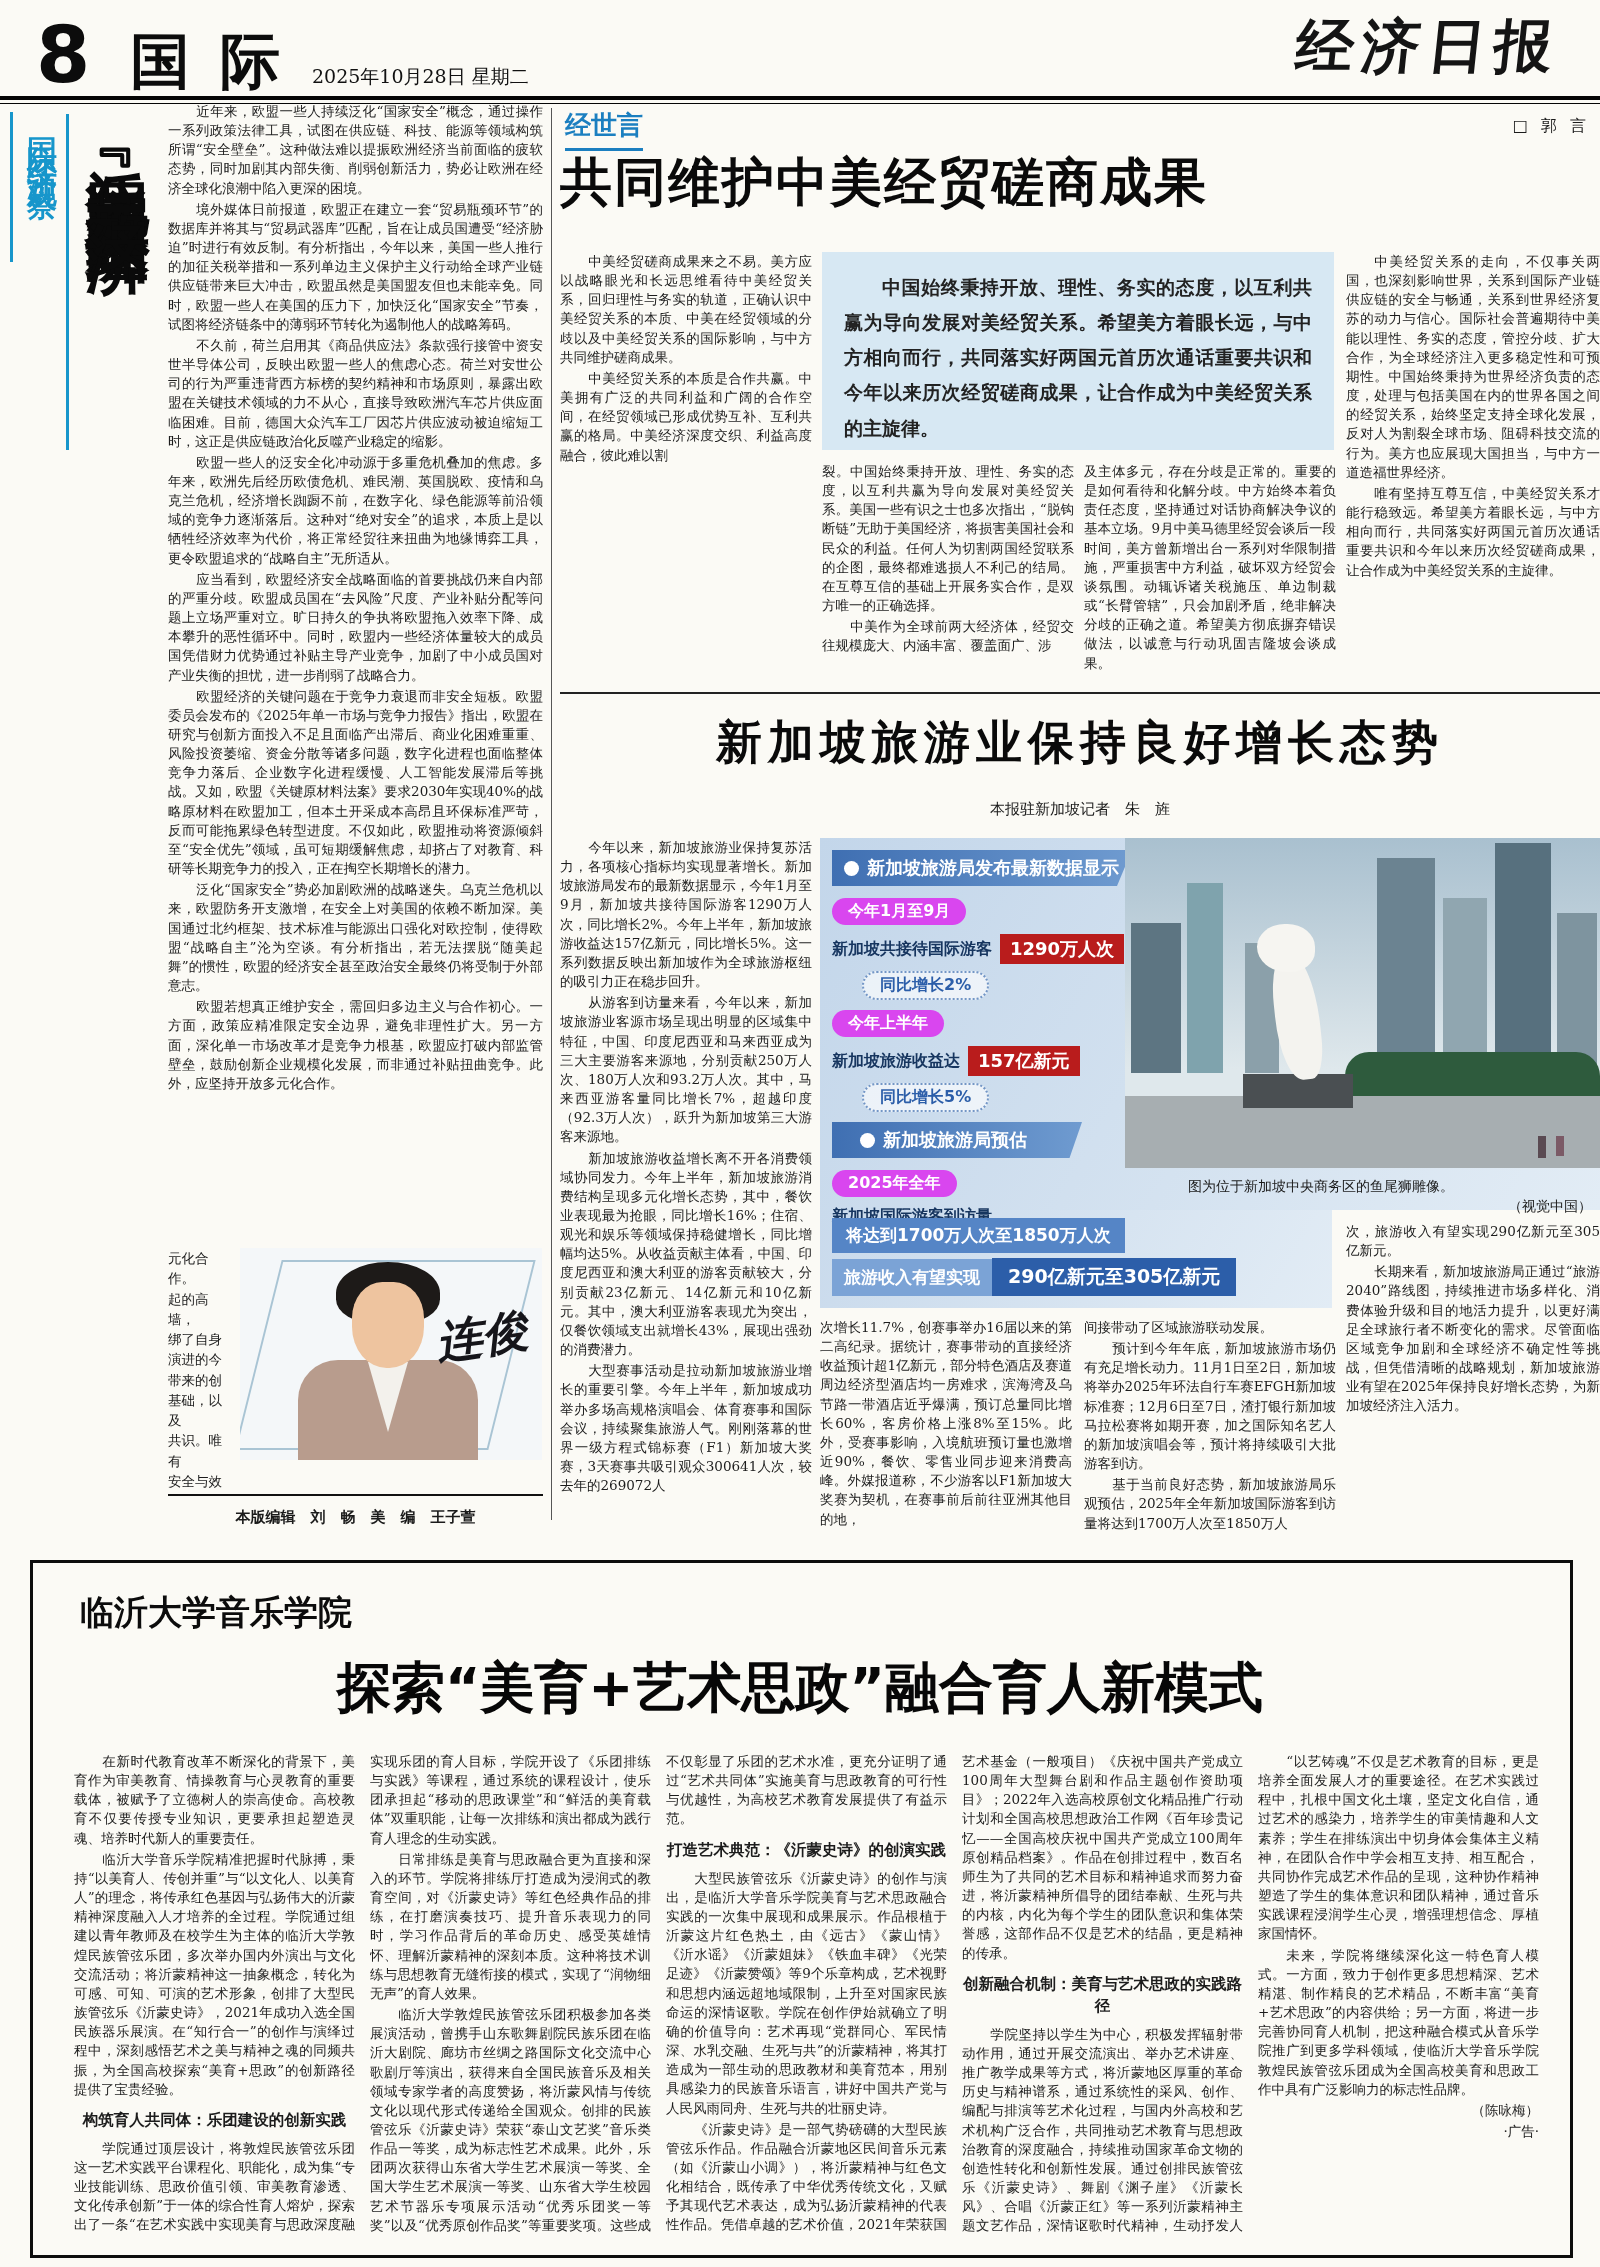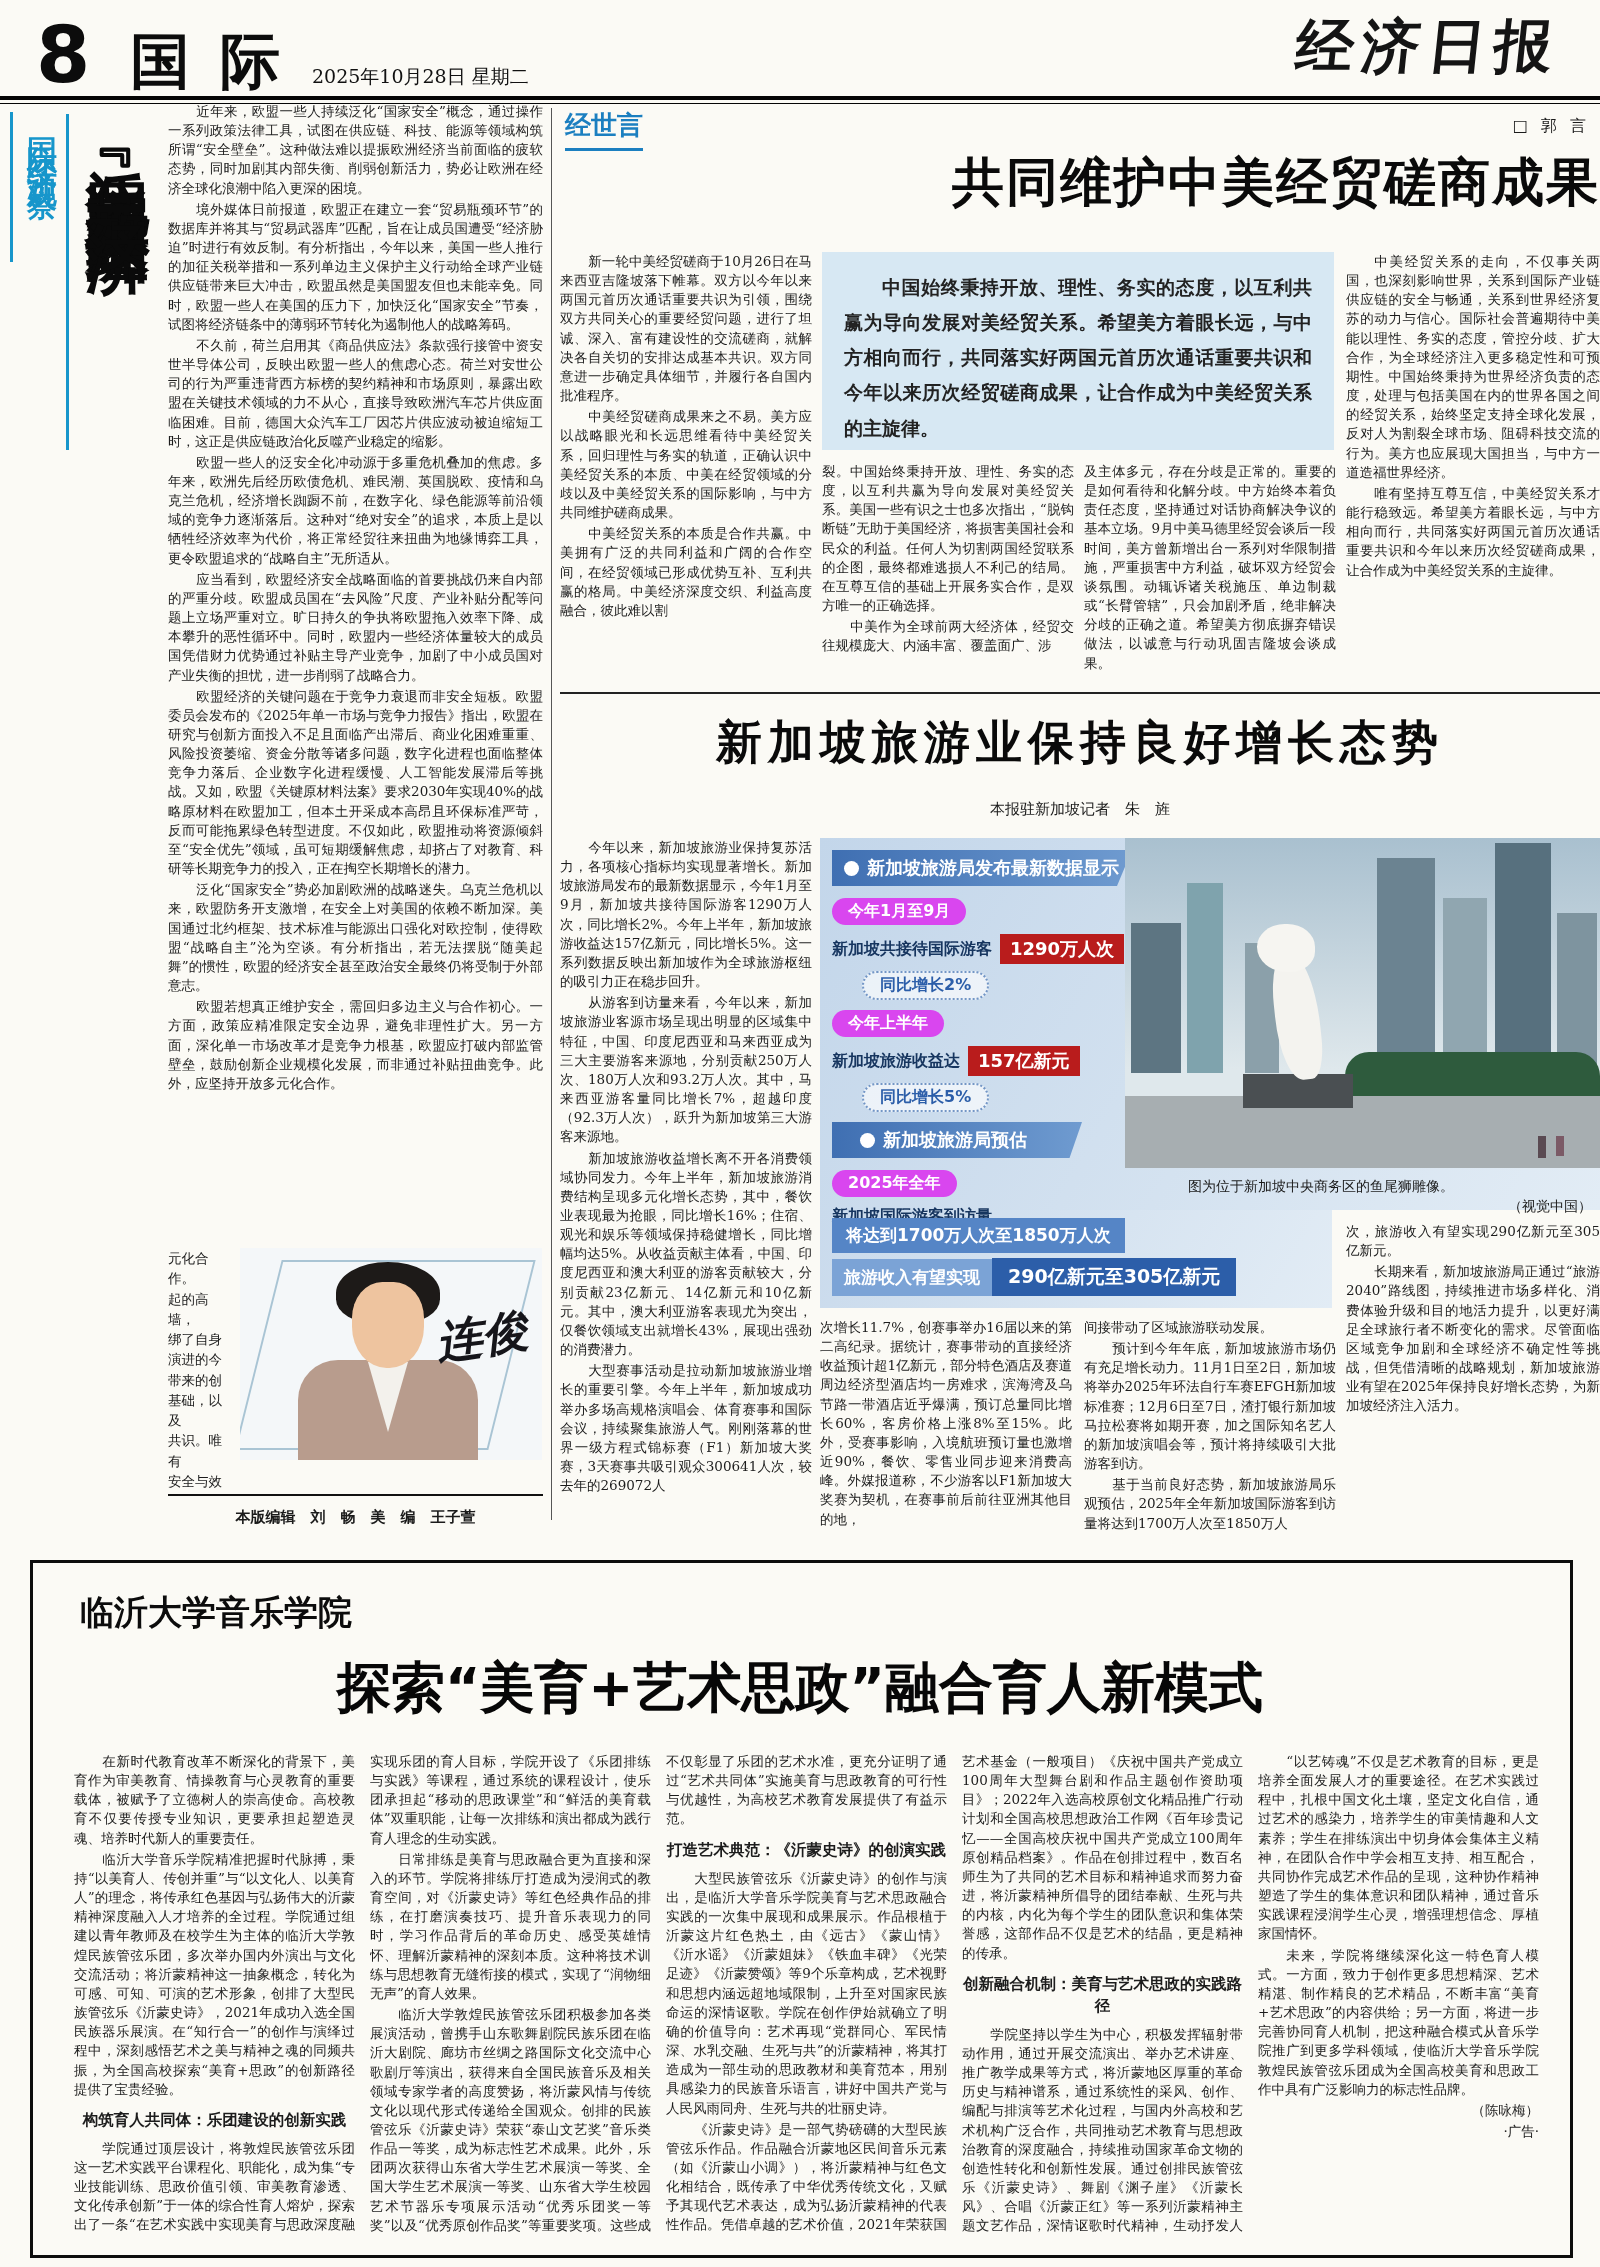--- a/index.html
+++ b/index.html
@@ -49,21 +49,21 @@
            clip-path:polygon(0 0,100% 0,50% 100%);}
   .p-sig{position:absolute;right:14px;top:58px;font:700 italic 46px "DejaVu Serif","Liberation Serif",serif;
          color:#15151a;transform:rotate(-8deg);}
   .editors{left:168px;top:1494px;width:375px;border-top:2px solid #111;padding-top:12px;
            text-align:center;font-weight:700;font-size:15px;}
 
   
   .jsy-label{left:565px;top:108px;font-weight:700;font-size:26px;color:#1b7fc0;
              border-bottom:3px solid #1b7fc0;padding-bottom:5px;}
   .jsy-author{left:1400px;top:116px;width:190px;text-align:right;font-size:16px;letter-spacing:4px;}
-  .jsy-title{left:560px;top:148px;width:1040px;text-align:right;
+  .jsy-title{left:560px;top:148px;width:1040px;text-align:left;
              font:900 52px "DejaVu Sans","Liberation Sans",sans-serif;letter-spacing:2px;color:#0a0a0a;}
   .hl-box{left:822px;top:252px;width:512px;height:198px;background:#d7e8f3;}
   .hl-text{padding:18px 22px;font:700 19px "DejaVu Sans","Liberation Sans",sans-serif;
            line-height:1.85;color:#222;text-align:justify;text-indent:2em;}
   .mid-rule{left:560px;top:692px;width:1040px;height:2px;background:#222;}
 
   
   .sg-title{left:560px;top:712px;width:1040px;text-align:center;font-weight:900;font-size:46px;
             letter-spacing:6px;color:#0a0a0a;}
   .sg-byline{left:560px;top:800px;width:1040px;text-align:center;font-size:15px;}
@@ -169,21 +169,20 @@
   </div>
 
   <div class="abs v-divider"></div>
 
   <div>
     <div class="abs jsy-label">经世言</div>
     <div class="abs jsy-author">□ 郭 言</div>
     <div class="abs jsy-title">共同维护中美经贸磋商成果</div>
 
     <div class="col" style="left:560px;top:252px;width:252px;height:432px;">
-        <p class="para">新一轮中美经贸磋商于10月26日在马来西亚吉隆坡落下帷幕。双方以今年以来两国元首历次通话重要共识为引领，围绕双方共同关心的重要经贸问题，进行了坦诚、深入、富有建设性的交流磋商，就解决各自关切的安排达成基本共识。双方同意进一步确定具体细节，并履行各自国内批准程序。</p>
         <p class="para">中美经贸磋商成果来之不易。美方应以战略眼光和长远思维看待中美经贸关系，回归理性与务实的轨道，正确认识中美经贸关系的本质、中美在经贸领域的分歧以及中美经贸关系的国际影响，与中方共同维护磋商成果。</p>
         <p class="para">中美经贸关系的本质是合作共赢。中美拥有广泛的共同利益和广阔的合作空间，在经贸领域已形成优势互补、互利共赢的格局。中美经济深度交织、利益高度融合，彼此难以割</p>
       </div>
     <div class="abs hl-box">
       <div class="hl-text">中国始终秉持开放、理性、务实的态度，以互利共赢为导向发展对美经贸关系。希望美方着眼长远，与中方相向而行，共同落实好两国元首历次通话重要共识和今年以来历次经贸磋商成果，让合作成为中美经贸关系的主旋律。</div>
     </div>
     <div class="col" style="left:822px;top:462px;width:252px;height:222px;">
         <p class="para cont">裂。中国始终秉持开放、理性、务实的态度，以互利共赢为导向发展对美经贸关系。美国一些有识之士也多次指出，“脱钩断链”无助于美国经济，将损害美国社会和民众的利益。任何人为切割两国经贸联系的企图，最终都难逃损人不利己的结局。在互尊互信的基础上开展务实合作，是双方唯一的正确选择。</p>
         <p class="para">中美作为全球前两大经济体，经贸交往规模庞大、内涵丰富、覆盖面广、涉</p>
       </div>

